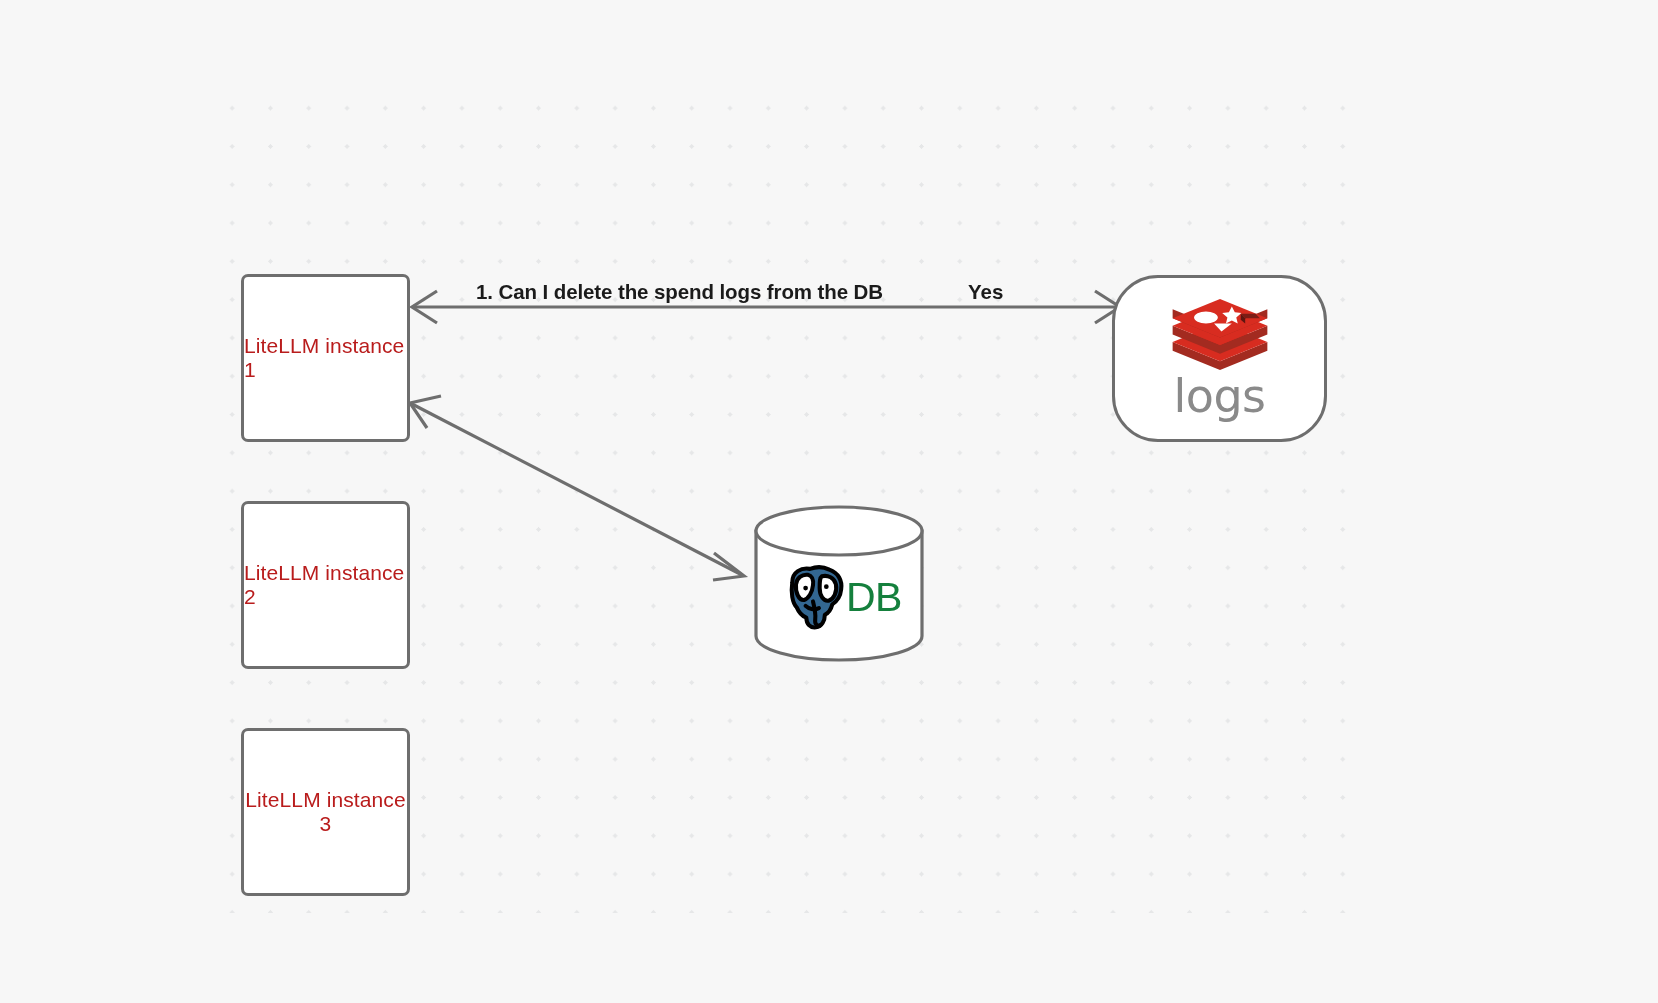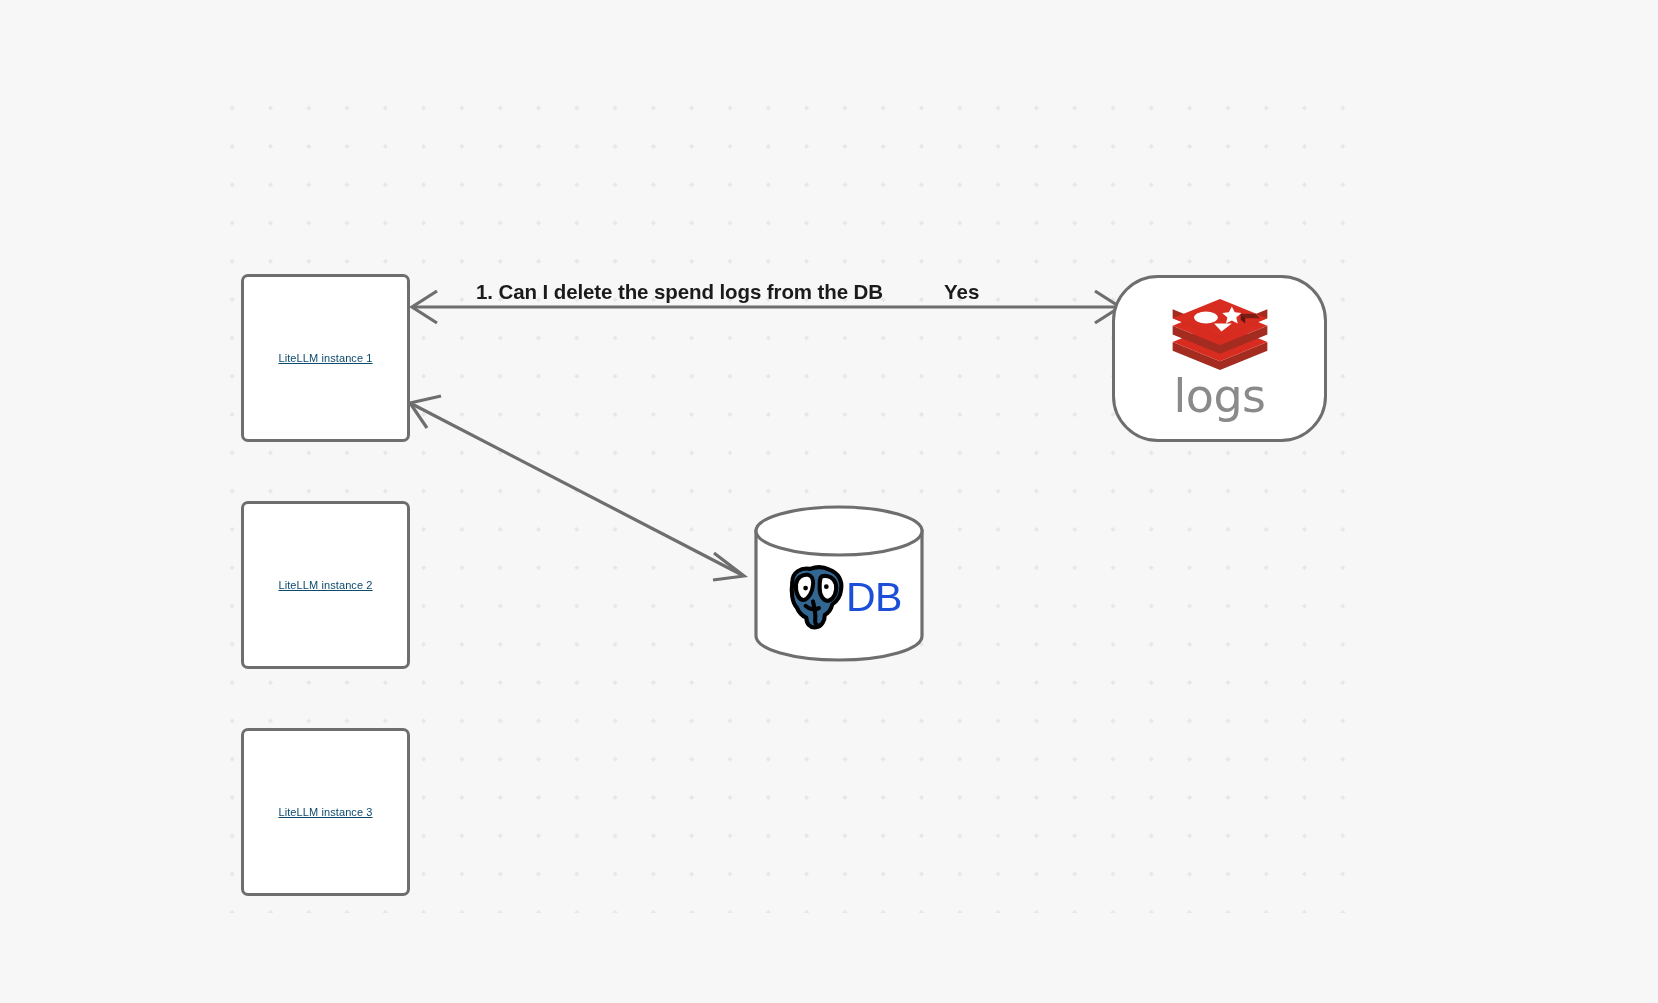--- a/index.html
+++ b/index.html
@@ -37,25 +37,24 @@
     position: absolute;
     box-sizing: border-box;
     background: #ffffff;
     border: 3px solid #6e6e6e;
     border-radius: 7px;
     display: flex;
     align-items: center;
     justify-content: center;
   }
   .node-box .node-label {
-    font-size: 11px;
-    color: #0c4a6e;
+    font-size: 21px;
+    color: #b91c1c;
     font-family: "Liberation Sans", sans-serif;
     letter-spacing: 0.1px;
-    text-decoration: underline;
   }
   #box-instance-1 { left: 241px; top: 261px; width: 169px; height: 168px; }
   #box-instance-2 { left: 241px; top: 488px; width: 169px; height: 168px; }
   #box-instance-3 { left: 241px; top: 715px; width: 169px; height: 168px; text-align: center; }
 
   
   #redis-node {
     position: absolute;
     left: 1112px;
     top: 262px;
@@ -96,21 +95,21 @@
     top: 42px;
     width: 172px;
     height: 100px;
     display: flex;
     align-items: center;
     justify-content: center;
   }
   #pg-elephant { width: 74px; height: 74px; display: block; }
   #db-text {
     font-size: 41px;
-    color: #1d4ed8;
+    color: #15803d;
     font-family: "Liberation Sans", sans-serif;
     letter-spacing: -0.5px;
     margin-left: -4px;
   }
 
   
   #edges {
     position: absolute;
     left: 0; top: 0;
     width: 1658px;
@@ -120,21 +119,21 @@
 
   
   .edge-label {
     position: absolute;
     font-family: "Liberation Sans", sans-serif;
     font-weight: bold;
     color: #1b1b1b;
     white-space: nowrap;
   }
   #label-step-1 { left: 476px; top: 267px; font-size: 20.5px; letter-spacing: -0.1px; }
-  #label-yes    { left: 944px; top: 267px; font-size: 20.5px; text-align: center; }
+  #label-yes    { left: 968px; top: 267px; font-size: 20.5px; text-align: center; }
   #label-step-2 { left: 552px; top: 433px; font-size: 20.5px; letter-spacing: -0.1px; }
 </style>
 </head>
 <body>
 
 <div id="canvas">
 
   <div id="dot-grid"></div>
 
   <svg id="edges" viewBox="0 0 1658 1003" xmlns="http://www.w3.org/2000/svg">

